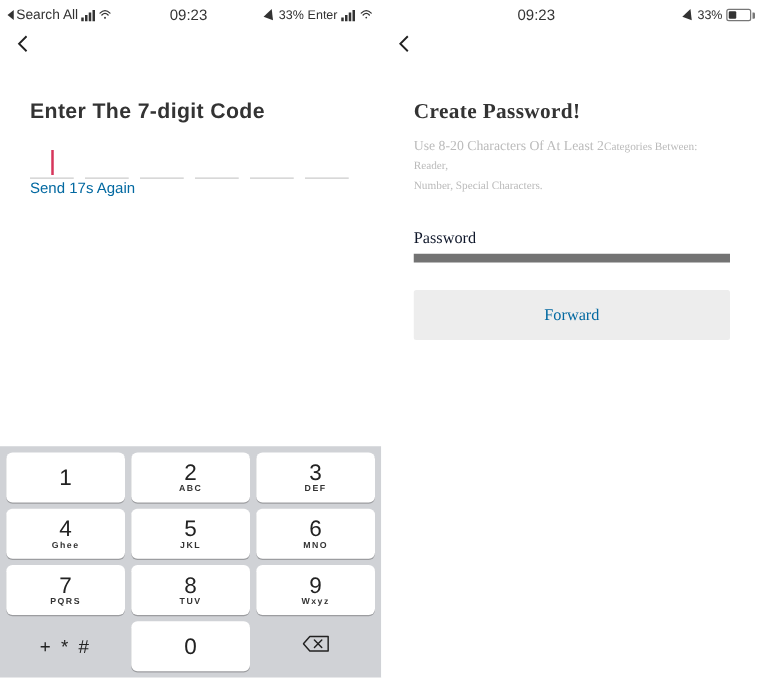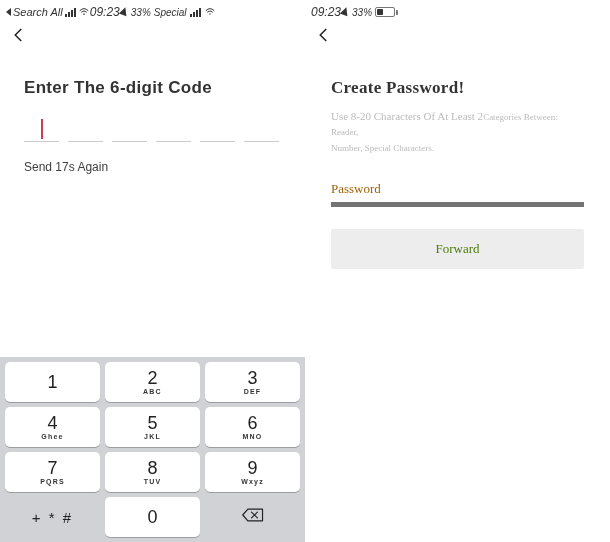--- a/index.html
+++ b/index.html
@@ -1,20 +1,20 @@
 <!DOCTYPE html>
 <html><head>
 <meta charset="utf-8">
 <style>
   * { margin: 0; padding: 0; box-sizing: border-box; }
   body { font-family: -apple-system, BlinkMacSystemFont, "Segoe UI", Helvetica, Arial, sans-serif; background: #fff; width: 610px; height: 542px; overflow: hidden; display: flex; }
   .screen { width: 305px; height: 542px; position: relative; background: #fff; }
 
   
-  .status-bar { display: flex; align-items: center; padding: 8px 6px 2px 6px; font-size: 11px; color: #333; height: 18px; font-style: italic; }
+  .status-bar { display: flex; align-items: center; justify-content: space-between; padding: 8px 6px 2px 6px; font-size: 11px; color: #333; height: 18px; }
   .status-left { display: flex; align-items: center; gap: 2px; }
   .status-center { font-size: 12px; font-weight: 500; }
   .status-right { display: flex; align-items: center; gap: 3px; font-size: 10px; }
   .back-triangle { width:0; height:0; border-top:4px solid transparent; border-bottom:4px solid transparent; border-right:5px solid #333; display:inline-block; }
   .bars { display:inline-flex; align-items:flex-end; gap:1px; }
   .bars span { width:2px; background:#333; display:inline-block; }
   .wifi-icon svg { width:12px; height:10px; }
   .loc { width:0; height:0; border-left:4px solid transparent; border-right:4px solid transparent; border-bottom:8px solid #333; transform: rotate(20deg); position:relative; top:-1px;}
   .battery { display:inline-flex; align-items:center; }
   .battery-body { width:20px; height:10px; border:1px solid #777; border-radius:2px; position:relative; }
@@ -26,28 +26,28 @@
   .nav svg { width: 18px; height: 18px; stroke: #222; stroke-width: 2; fill: none; }
 
   
   .content-left { padding: 22px 24px 0 24px; }
   .title { font-size: 17px; font-weight: 600; color: #333; letter-spacing: .3px; margin-bottom: 11px; }
   .subtitle { font-size: 11px; color: #bbb; line-height: 1.5; }
   .subtitle .line2 { display:block; font-size: 10px; }
   .code-row { display: flex; gap: 9px; margin-top: 20px; }
   .code-slot { width: 35px; height: 24px; border-bottom: 1px solid #ccc; }
   .code-cursor { width: 2px; height: 20px; background: #d6365b; margin: 0 auto; position: relative; top: 1px; }
-  .resend { font-size: 12px; color: #404040; margin-top: 18px; }
+  .resend { font-size: 12px; color: #0369a1; }
 
   
   .content-right { padding: 22px 26px 0 26px; font-family: Liberation Serif, serif; }
   .title-r { font-size: 17px; font-weight: 600; color: #333; letter-spacing: .3px; margin-bottom: 11px; }
   .subtitle-r { font-size: 11px; color: #bbb; line-height: 1.4; }
-  .pw-field { margin-top: 26px; border-bottom: 5px solid #737373; padding-bottom: 5px; font-size: 13px; color: #a16207; }
-  .forward-btn { margin-top: 22px; background: #ededed; color: #4d7c0f; font-size: 13px; text-align: center; padding: 12px 0; border-radius: 2px; }
+  .pw-field { margin-top: 26px; border-bottom: 7px solid #737373; padding-bottom: 5px; font-size: 13px; color: #0f172a; }
+  .forward-btn { margin-top: 22px; background: #ededed; color: #0369a1; font-size: 13px; text-align: center; padding: 12px 0; border-radius: 2px; }
 
   
   .keypad { position: absolute; bottom: 0; left: 0; right: 0; background: #d0d2d6; padding: 5px; }
   .kp-row { display: flex; gap: 5px; margin-bottom: 5px; }
   .kp-row:last-child { margin-bottom: 0; }
   .kp-key { flex: 1; background: #fff; border-radius: 5px; height: 40px; display: flex; flex-direction: column; align-items: center; justify-content: center; box-shadow: 0 1px 0 rgba(0,0,0,.25); }
   .kp-key.gray { background: transparent; box-shadow: none; }
   .kp-num { font-size: 18px; font-weight: 400; color: #222; line-height: 1; }
   .kp-sub { font-size: 7px; font-weight: 700; color: #333; letter-spacing: 1.2px; margin-top: 1px; }
   .backspace svg { width: 22px; height: 16px; }
@@ -71,21 +71,21 @@
         <svg viewBox="0 0 24 18">
             <path d="M12 16 L12 16 M4 8 Q12 0 20 8 M7 11 Q12 6 17 11" stroke="#333" stroke-width="2" fill="none" stroke-linecap="round"></path>
             <circle cx="12" cy="15" r="1.4" fill="#333"></circle>
           </svg>
       </span>
     </div>
     <div class="status-center">09:23</div>
     <div class="status-right">
       <span class="loc"></span>
       <span>33%</span>
-      <span>Special</span>
+      <span>Enter</span>
       <span class="bars">
         <span style="height:3px"></span>
           <span style="height:5px"></span>
           <span style="height:7px"></span>
           <span style="height:9px"></span>
       </span>
       <span class="wifi-icon">
         <svg viewBox="0 0 24 18">
             <path d="M4 8 Q12 0 20 8 M7 11 Q12 6 17 11" stroke="#333" stroke-width="2" fill="none" stroke-linecap="round"></path>
             <circle cx="12" cy="15" r="1.4" fill="#333"></circle>
@@ -96,21 +96,21 @@
 
   <div class="nav">
     <span>
       <svg viewBox="0 0 24 24">
           <polyline points="15 4 7 12 15 20"></polyline>
         </svg>
     </span>
   </div>
 
   <div class="content-left">
-    <div class="title">Enter The 6-digit Code</div>
+    <div class="title">Enter The 7-digit Code</div>
     <div class="subtitle">
     </div>
     <div class="code-row">
       <div class="code-slot">
           <div class="code-cursor"></div>
         </div>
       <div class="code-slot"></div>
       <div class="code-slot"></div>
       <div class="code-slot"></div>
       <div class="code-slot"></div>

